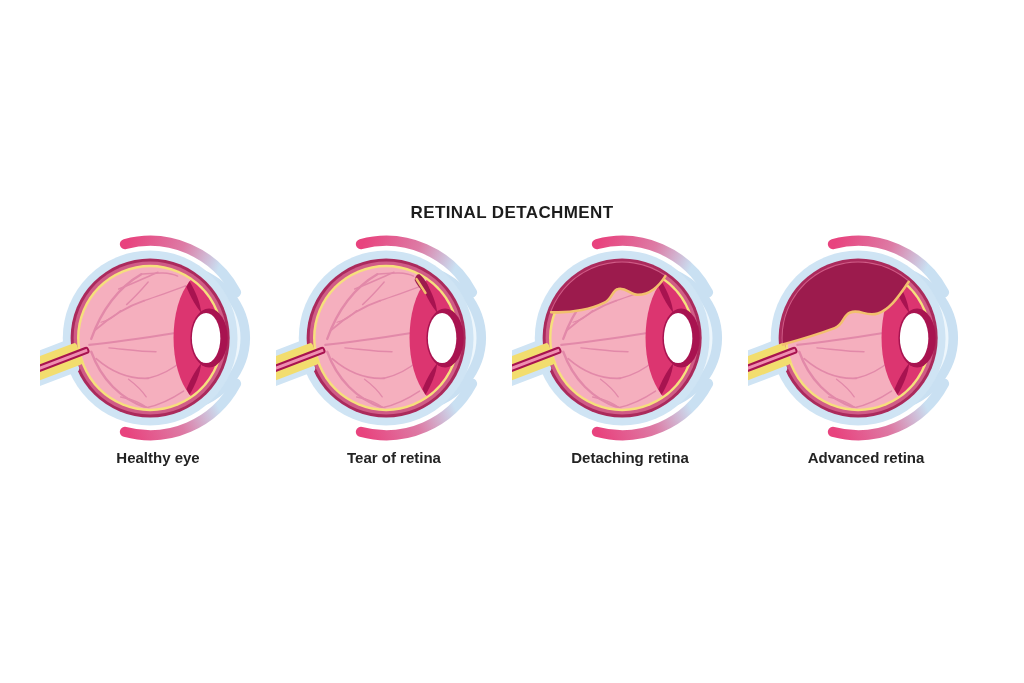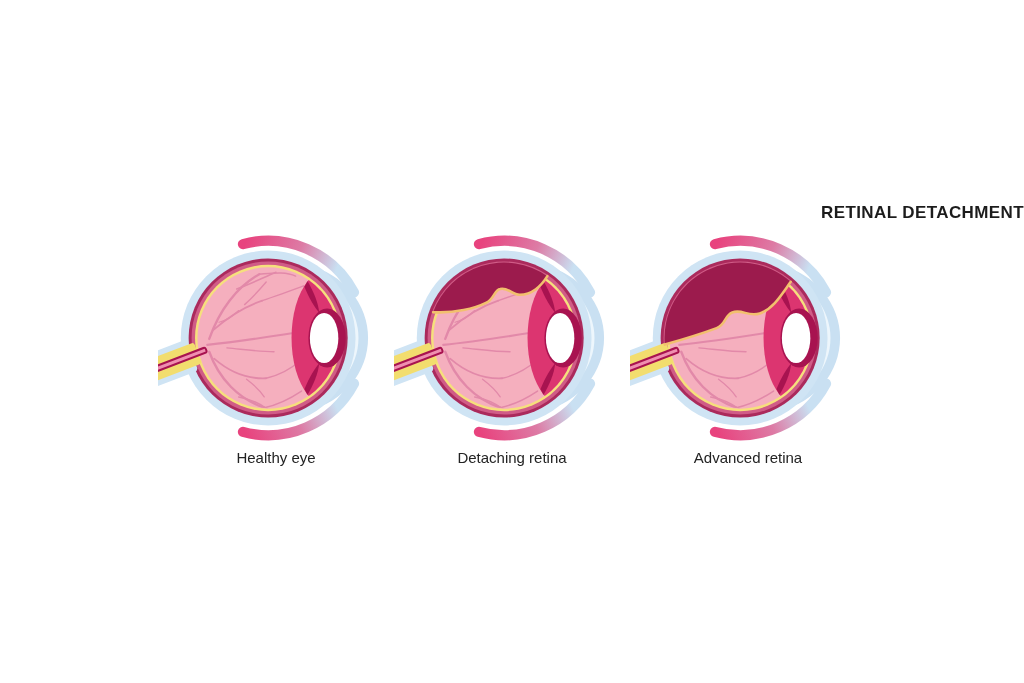--- a/index.html
+++ b/index.html
@@ -8,27 +8,27 @@
     --choroid-dark:#ab2a5c; --choroid-rose:#d05c87; --retina-yellow:#f6e07c;
     --vitreous-pink:#f5afbe; --vessel-pink:#e289a9; --iris-magenta:#dc3570;
     --iris-dark:#a81350; --detachment-pool:#9c1b4d; --retina-edge:#f2c06e;
     --muscle-pink:#e8437e; --nerve-yellow:#f2dd6e; --nerve-core:#ef8fb0;
     --nerve-sheath:#cfe4f4;
   }
   *{margin:0;padding:0;box-sizing:border-box;}
   html,body{background:var(--background);}
   .canvas{position:relative;width:1024px;height:683px;background:var(--background);
     font-family:"Liberation Sans", sans-serif;overflow:hidden;}
-  .title{position:absolute;top:203px;left:0;width:100%;text-align:right;
+  .title{position:absolute;top:203px;left:0;width:100%;text-align:center;
     font-size:17px;font-weight:700;letter-spacing:.4px;color:var(--title-text);}
   .row{position:absolute;top:230px;left:50%;transform:translateX(-50%);
     display:flex;gap:0;}
   .tile{width:236px;display:flex;flex-direction:column;align-items:center;}
   .tile svg.eye{width:236px;height:216px;display:block;}
-  .caption{margin-top:3px;font-size:15px;font-weight:400;color:var(--caption-text);
+  .caption{margin-top:3px;font-size:15px;font-weight:700;color:var(--caption-text);
     text-align:center;}
   
   .sclera{fill:var(--sclera-blue);} .choroid-dark{fill:var(--choroid-dark);}
   .choroid-rose{fill:var(--choroid-rose);} .retina-ring{fill:var(--retina-yellow);}
   .vitreous{fill:var(--vitreous-pink);}
   .vessel{stroke:var(--vessel-pink);fill:none;stroke-linecap:round;}
   .cornea-band{fill:var(--cornea-band);} .cornea-inner{fill:var(--cornea-inner);}
   .iris{fill:var(--iris-magenta);} .iris-dark{fill:var(--iris-dark);}
   .lens{fill:#ffffff;}
   .pool{fill:var(--detachment-pool);}
@@ -116,20 +116,28 @@
 
   <div class="row">
 
     <figure class="tile">
       <svg class="eye" viewBox="0 0 240 220">
         <use href="#eyeBase"></use>
       </svg>
       <figcaption class="caption">Healthy eye</figcaption>
     </figure>
 
+    <figure class="tile">
+      <svg class="eye" viewBox="0 0 240 220">
+        <use href="#eyeBase"></use>
+        <path class="pool" d="M146,45 C152,50 157,59 157,68 C151,65 144,58 141,51 C142,47 143,45 146,45 Z"></path>
+        <path class="edge" stroke-width="1.6" d="M143,50 L152,64"></path>
+      </svg>
+      <figcaption class="caption">Tear of retina</figcaption>
+    </figure>
 
     <figure class="tile">
       <svg class="eye" viewBox="0 0 240 220">
         <use href="#eyeBase"></use>
         <path class="pool" d="M39.6,83.7 A77,77 0 0 1 156,47 C150,57 140,66 128,66 C120,66 116,58 108,60 C102,61 102,70 94,74 C82,80 62,85 39.6,83.7 Z"></path>
         <path class="edge" d="M156,47 C150,57 140,66 128,66 C120,66 116,58 108,60 C102,61 102,70 94,74 C82,80 62,85 39.6,83.7"></path>
       </svg>
       <figcaption class="caption">Detaching retina</figcaption>
     </figure>
 

